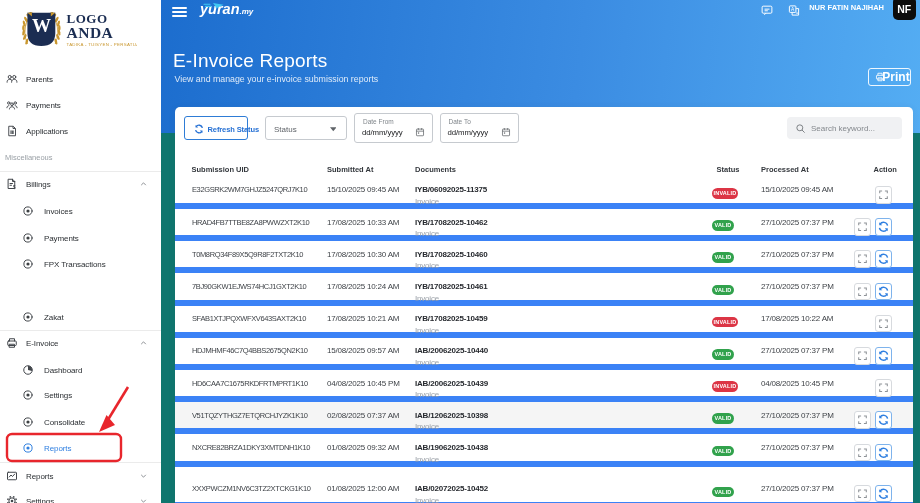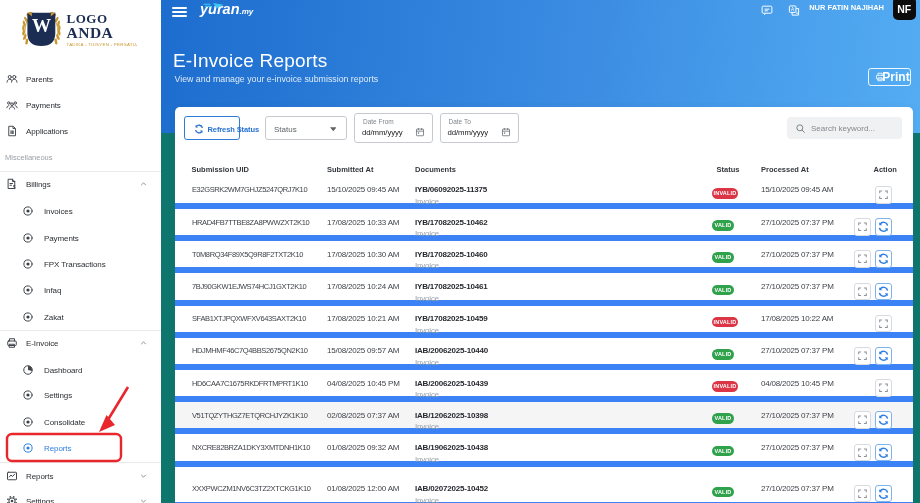--- a/index.html
+++ b/index.html
@@ -21,21 +21,21 @@
 #ylogo{position:absolute;left:39px;top:1px;color:#fff;font-size:14.5px;font-weight:bold;font-style:italic;letter-spacing:0}
 #ylogo .my{font-size:8px}
 #title{position:absolute;left:12px;top:49.5px;color:#fff;font-size:19px;font-weight:400;letter-spacing:.2px}
 #subtitle{position:absolute;left:13.5px;top:73.5px;color:rgba(255,255,255,.85);font-size:8.8px}
 #printbtn{position:absolute;left:707px;top:68px;width:43px;height:17.6px;border:1px solid rgba(255,255,255,.9);border-radius:3px;color:#fff;font-size:12px;font-weight:bold;line-height:16px;text-align:center}
 #username{position:absolute;right:36px;top:2.7px;color:#fff;font-size:7.5px;font-weight:bold;letter-spacing:0;white-space:nowrap}
 #avatar{position:absolute;right:4.5px;top:-3px;width:22.5px;height:23px;background:#0c0c0c;border-radius:5px;color:#fff;font-size:10.5px;font-weight:bold;text-align:center;line-height:25px}
 
 #card{position:absolute;left:13.5px;top:106.5px;width:738px;height:420px;background:#fff;border-radius:5px;box-shadow:0 1px 6px rgba(60,70,90,.10)}
 .fbox{position:absolute;border:1px solid #c6cacf;border-radius:3px;background:#fff}
-#refresh{left:9px;top:9.8px;width:56px;height:24px;border-color:#2e7cd6}
+#refresh{left:9px;top:9.8px;width:64px;height:24px;border-color:#2e7cd6}
 #refresh span{position:absolute;left:23px;top:8px;font-size:7.5px;font-weight:bold;color:#2570d4;white-space:nowrap;letter-spacing:-.1px}
 #status{left:90.5px;top:9.8px;width:82px;height:24px}
 #status span{position:absolute;left:8px;top:8px;font-size:8px;color:#5f6368}
 #datefrom{left:179.5px;top:6.5px;width:79px;height:30px}
 #dateto{left:265px;top:6.5px;width:79px;height:30px}
 .dlab{position:absolute;left:8px;top:3.5px;font-size:6.5px;color:#80868b}
 .dval{position:absolute;left:7px;top:13.5px;font-size:7.8px;color:#202124;letter-spacing:-.1px}
 #search{position:absolute;left:612.5px;top:10.5px;width:115px;height:22px;background:#f0f1f3;border-radius:4px}
 #search span{position:absolute;left:24px;top:7px;font-size:8px;color:#84888d}
 .cal{position:absolute;right:7px;top:13px;width:10px;height:10px}
@@ -469,29 +469,20 @@
     </div>
 <div class="mi sub" style="top:224.7px">
       <svg class="ic" viewBox="0 0 24 24">
         <g stroke="#42464b" stroke-width="2" fill="none" stroke-linecap="round" stroke-linejoin="round">
           <circle cx="12" cy="12" r="8.2"></circle>
         </g>
         <circle cx="12" cy="12" r="3.2" fill="#3c4043"></circle>
       </svg>
       <span class="tx" style="">Payments</span>
     </div>
-<div class="mi sub" style="top:277.2px">
-      <svg class="ic" viewBox="0 0 24 24">
-        <g stroke="#42464b" stroke-width="2" fill="none" stroke-linecap="round" stroke-linejoin="round">
-          <circle cx="12" cy="12" r="8.2"></circle>
-        </g>
-        <circle cx="12" cy="12" r="3.2" fill="#3c4043"></circle>
-      </svg>
-      <span class="tx" style="">Infaq</span>
-    </div>
 <div class="mi sub" style="top:303.5px">
       <svg class="ic" viewBox="0 0 24 24">
         <g stroke="#42464b" stroke-width="2" fill="none" stroke-linecap="round" stroke-linejoin="round">
           <circle cx="12" cy="12" r="8.2"></circle>
         </g>
         <circle cx="12" cy="12" r="3.2" fill="#3c4043"></circle>
       </svg>
       <span class="tx" style="">Zakat</span>
     </div>
 <div class="mi" style="top:330px">

